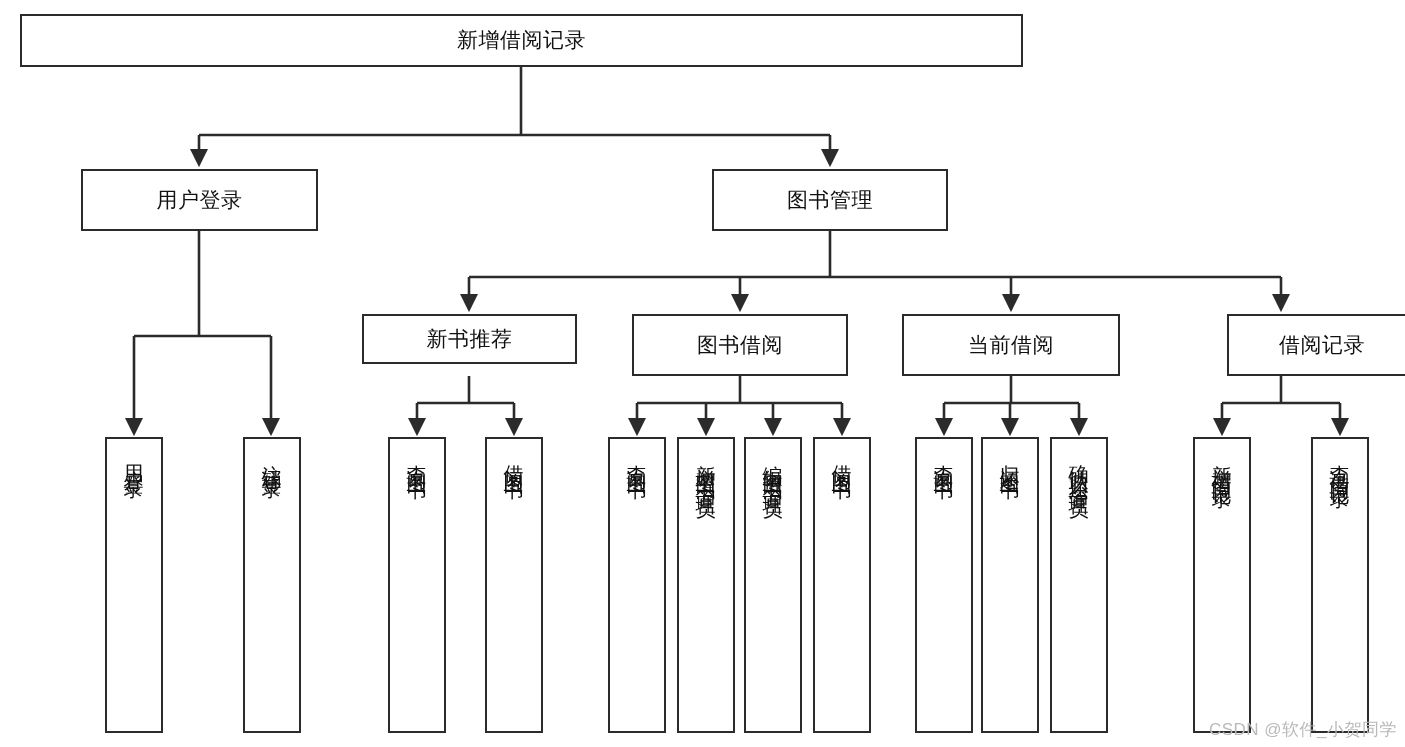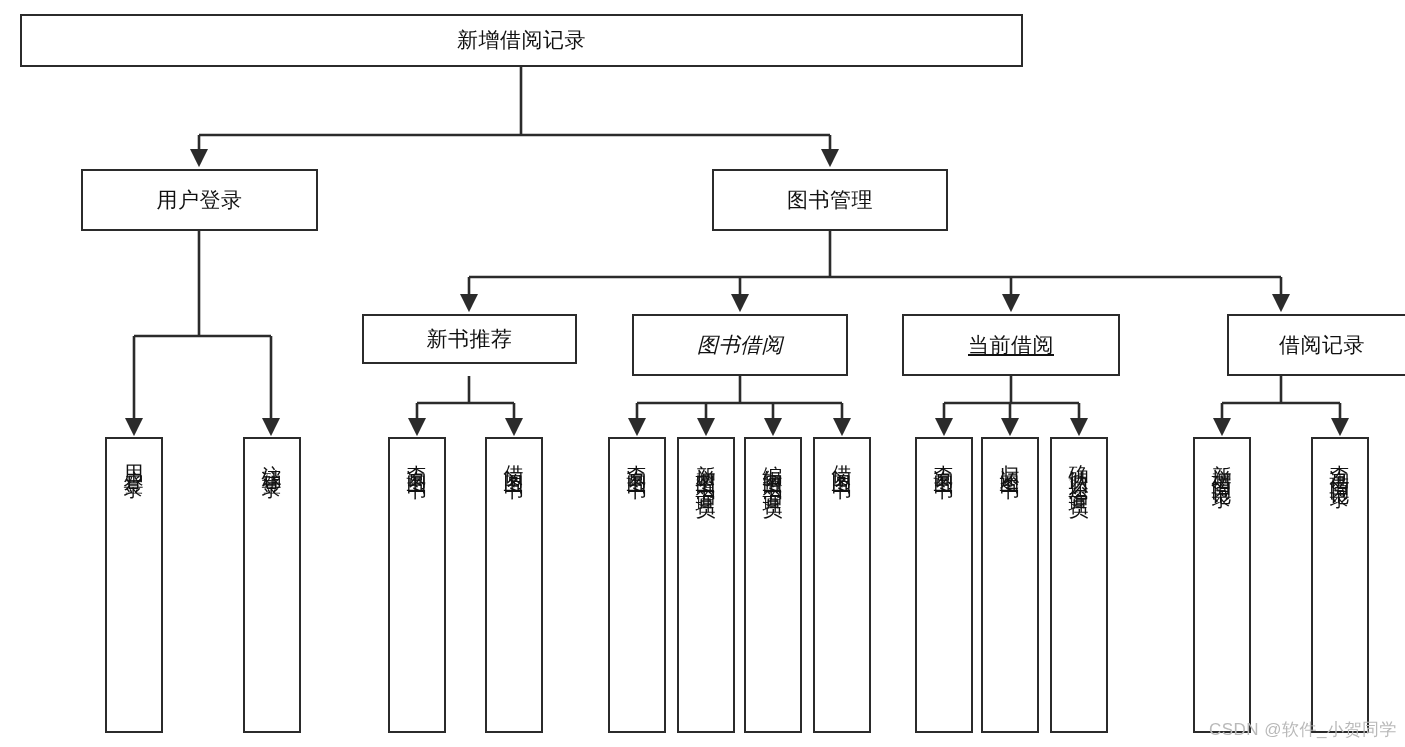--- a/index.html
+++ b/index.html
@@ -133,25 +133,25 @@
   </div>
 
   <div class="node horiz" style="left:712px; top:169px; width:236px; height:62px;justify-content:center;">
     <span class="htext">图书管理</span>
   </div>
 
   <div class="node horiz" style="left:362px; top:314px; width:215px; height:50px;">
     <span class="htext">新书推荐</span>
   </div>
 
-  <div class="node horiz" style="left:632px; top:314px; width:216px; height:62px;font-style:italic;">
+  <div class="node horiz" style="left:632px; top:314px; width:216px; height:62px;">
     <span class="htext">图书借阅</span>
   </div>
 
-  <div class="node horiz" style="left:902px; top:314px; width:218px; height:62px;text-decoration:underline;">
+  <div class="node horiz" style="left:902px; top:314px; width:218px; height:62px;">
     <span class="htext">当前借阅</span>
   </div>
 
   <div class="node horiz" style="left:1227px; top:314px; width:190px; height:62px;">
     <span class="htext">借阅记录</span>
   </div>
 
   <div class="node vert" style="left:105px; top:437px; width:58px; height:296px;">
     <span class="vtext">用户登录</span>
   </div>

